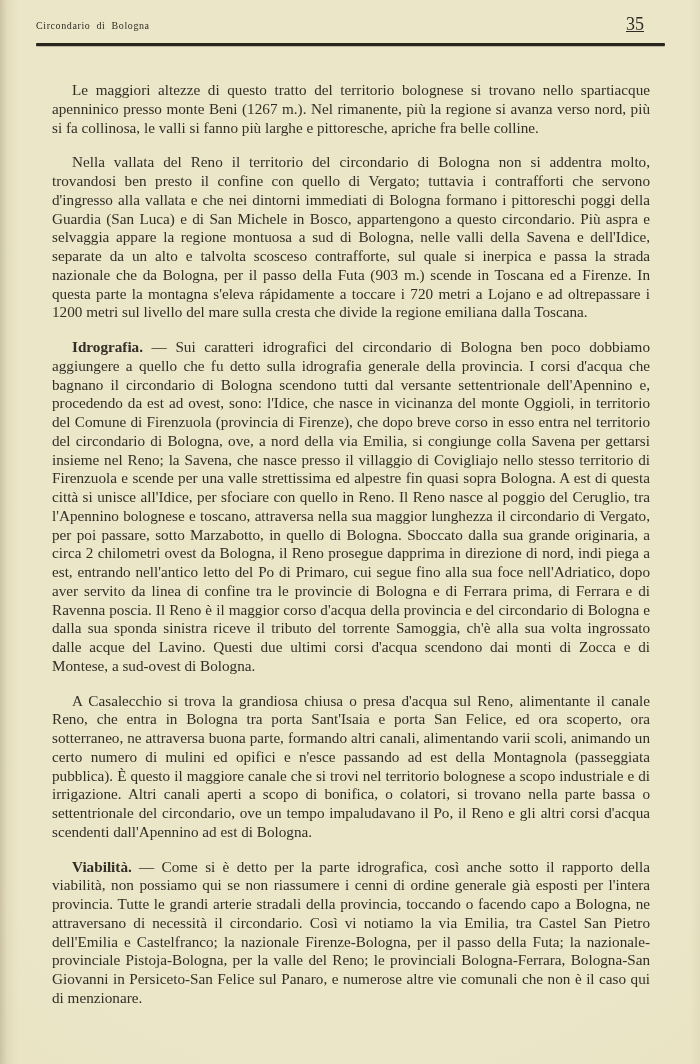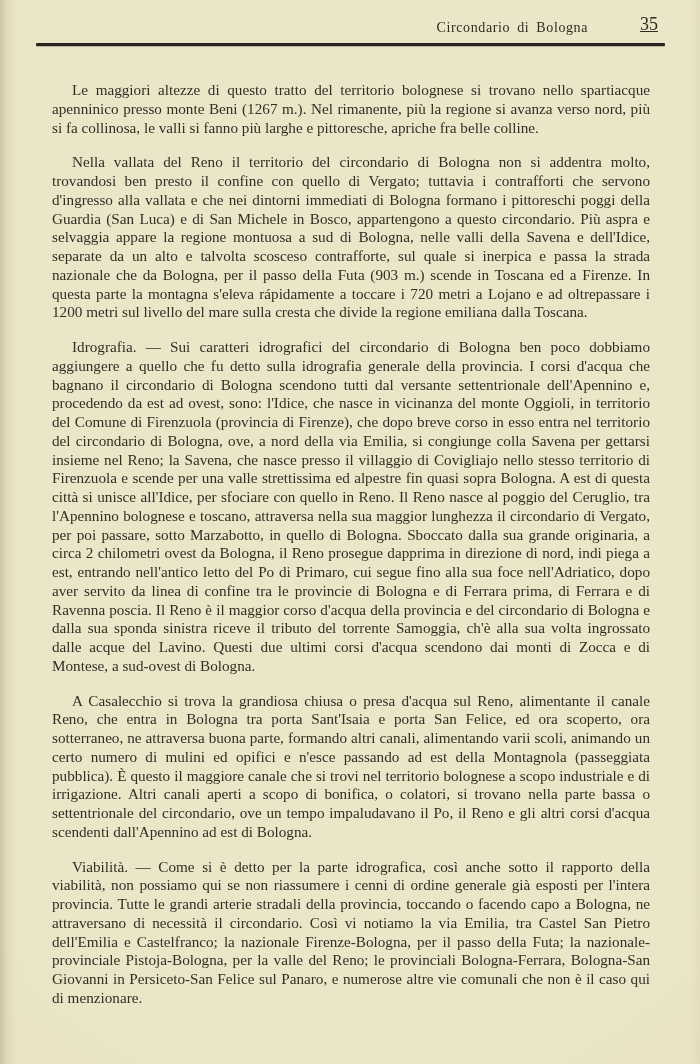--- a/index.html
+++ b/index.html
@@ -29,29 +29,29 @@
     top: 18px;
     left: 36px;
     width: 630px;
     height: 20px;
   }
   .head-title {
     position: absolute;
     left: 0;
     right: 78px;
     top: 2px;
-    text-align: right;
-    font-size: 14px;
+    text-align: left;
+    font-size: 10px;
     letter-spacing: 0.6px;
     word-spacing: 3px;
     color: #302c24;
   }
   .head-page-number {
     position: absolute;
-    right: 8px;
+    right: 22px;
     top: -4px;
     font-size: 18px;
     color: #2d2a23;
     text-decoration: underline;
   }
   .head-rule {
     position: absolute;
     top: 43px;
     left: 36px;
     width: 629px;
@@ -68,21 +68,21 @@
     font-size: 15.2px;
     line-height: 18.75px;
     text-align: justify;
     color: #322e26;
   }
   .para {
     margin: 16px;
     text-indent: 20px;
   }
   .para .lead {
-    font-weight: 400;
+    font-weight: 700;
   }
 </style>
 </head>
 <body>
 
 <div class="page">
 
   <div class="running-head">
     <div class="head-title">Circondario di Bologna</div>
     <div class="head-page-number">35</div>

